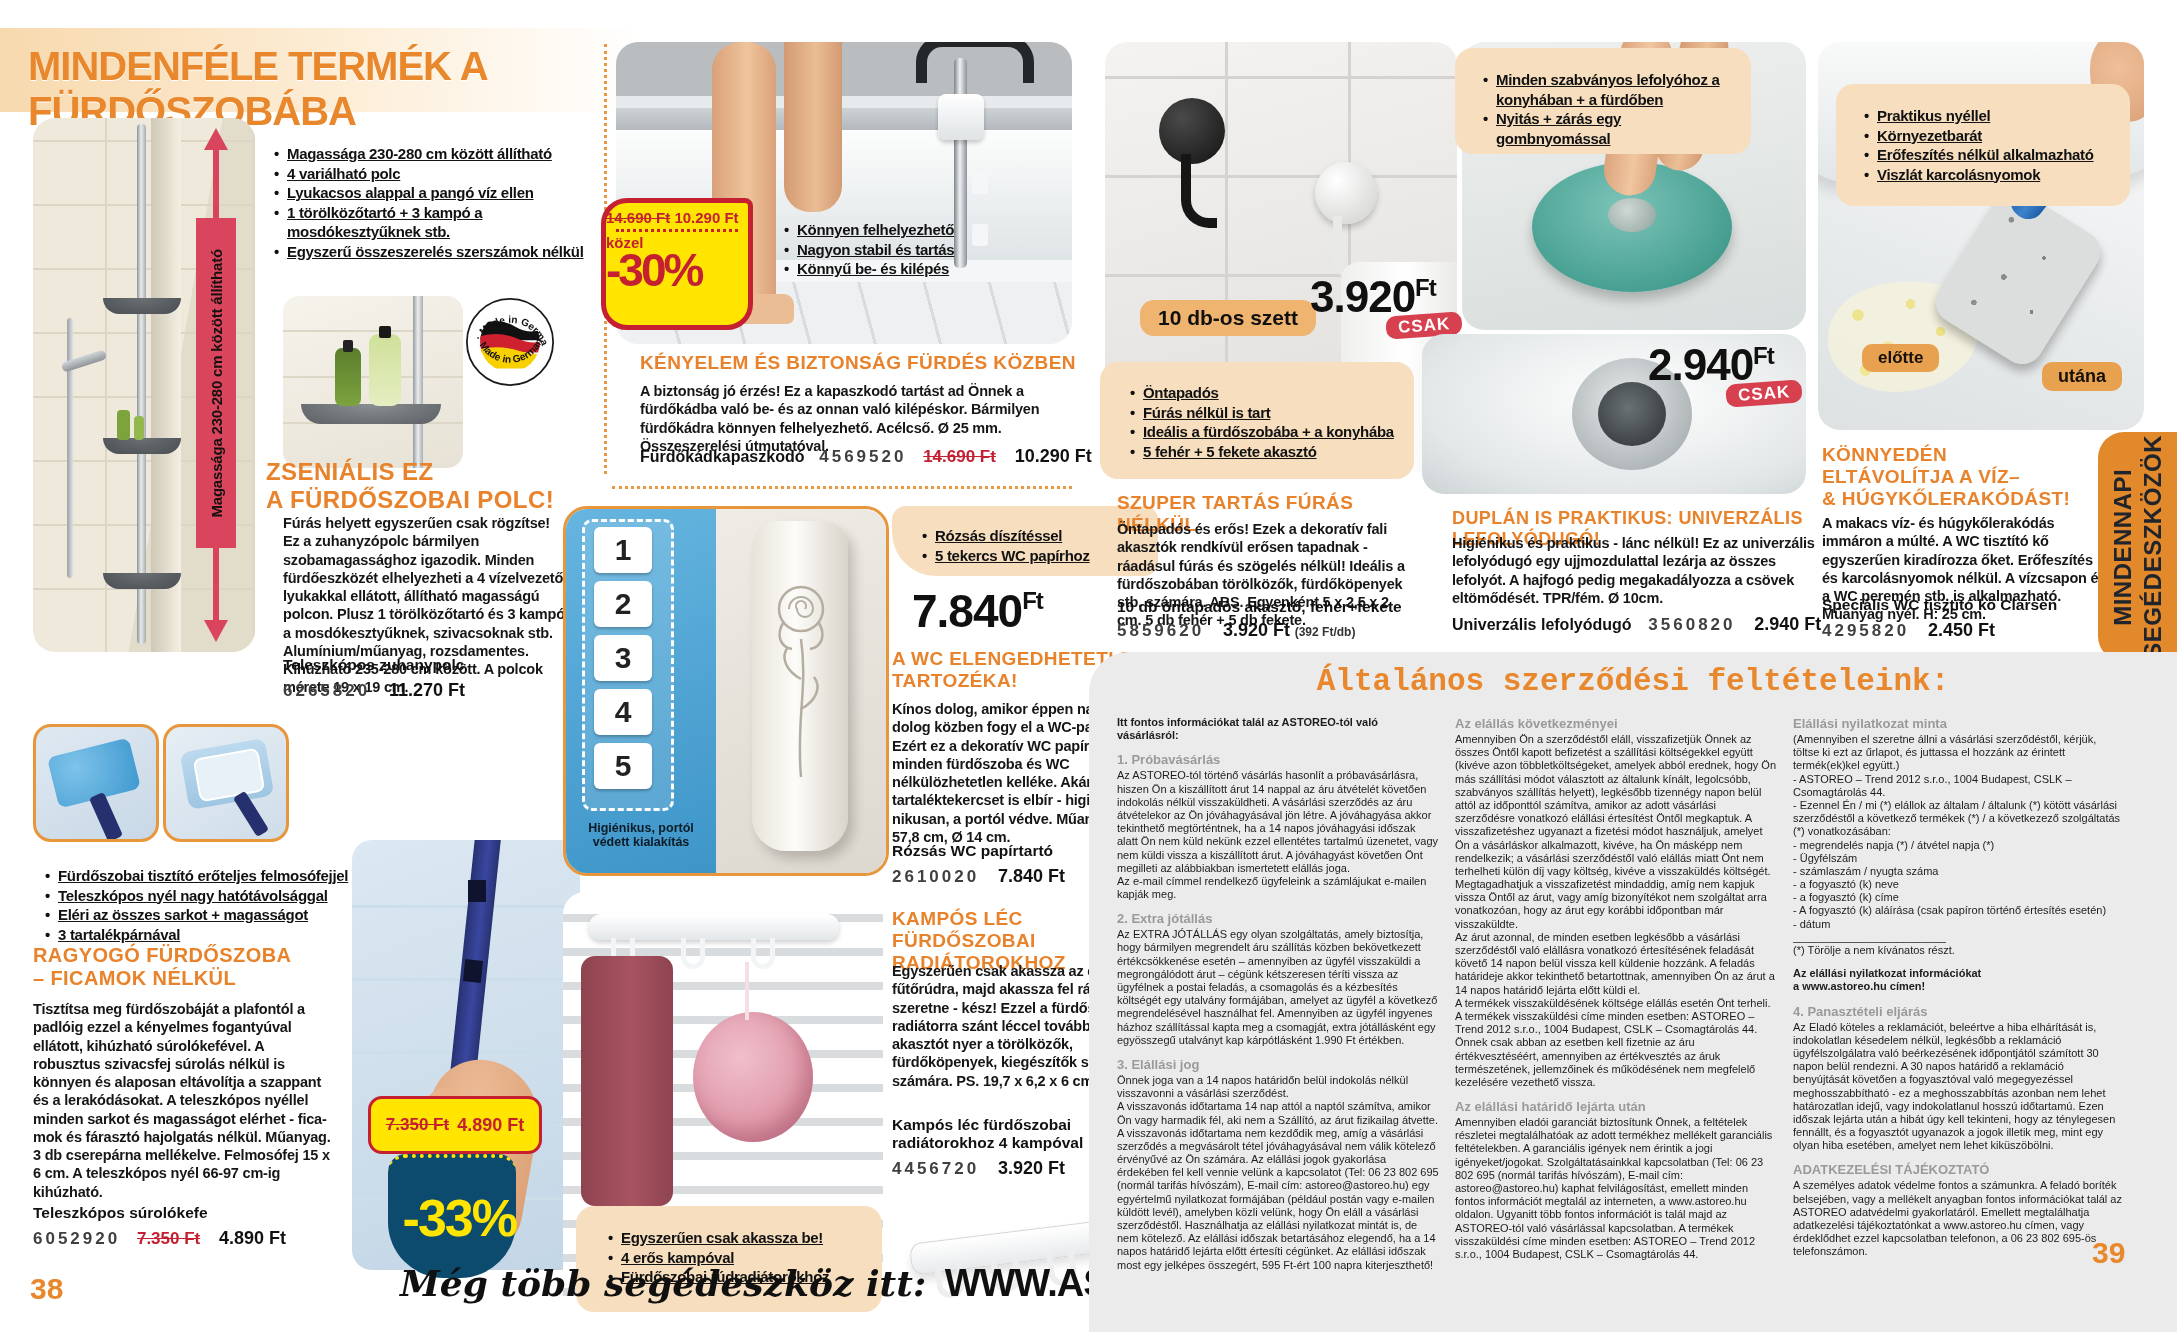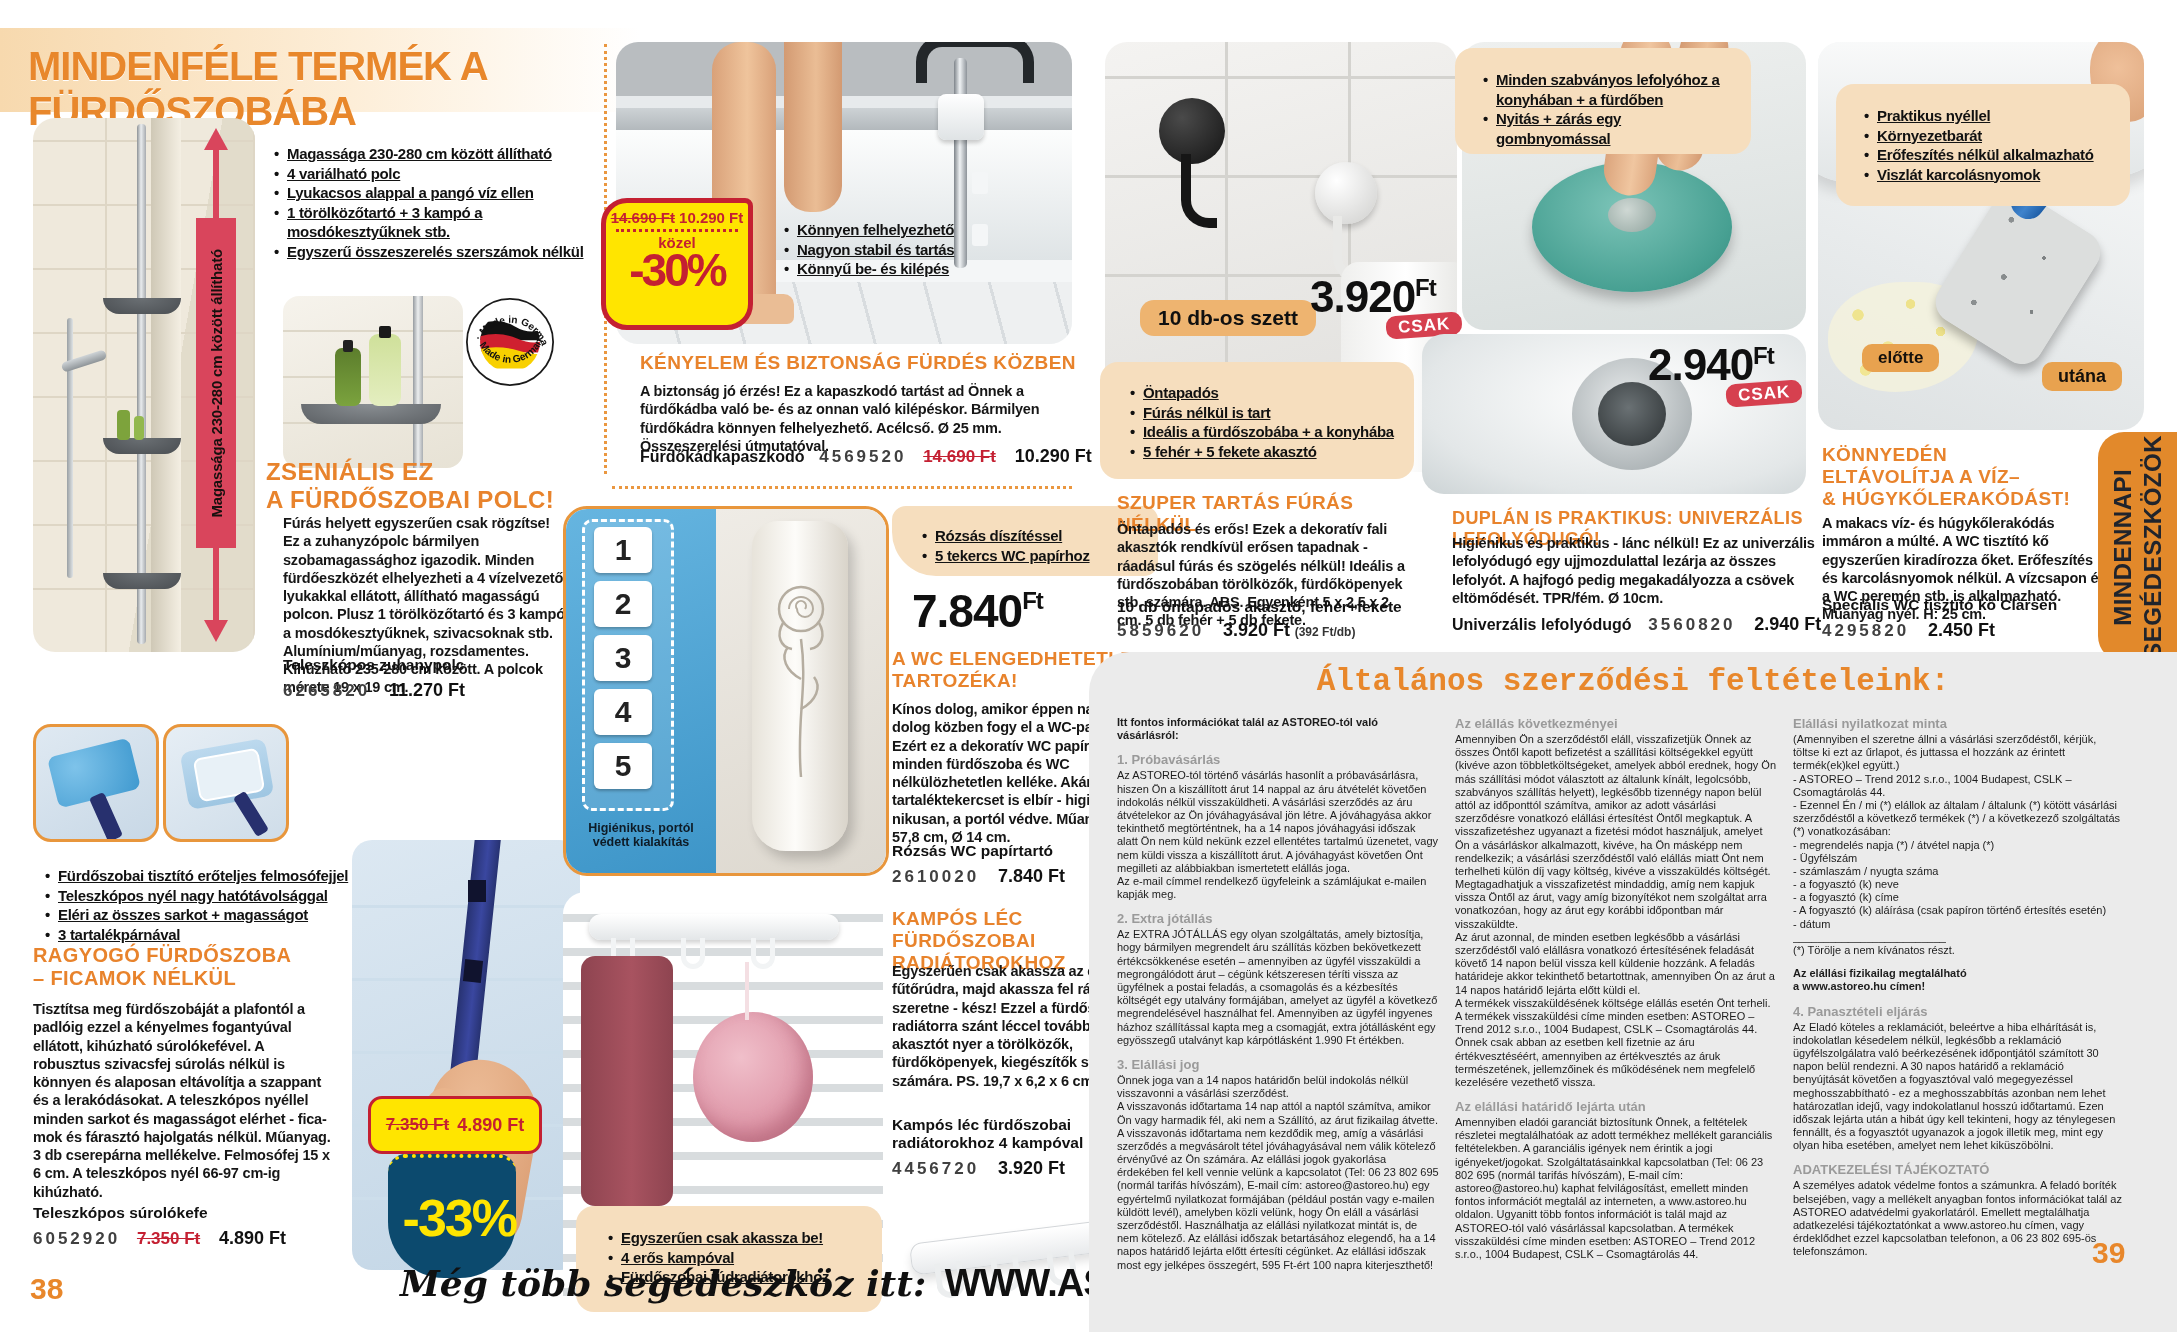--- a/index.html
+++ b/index.html
@@ -14,21 +14,21 @@
   .prow{font-size:17px;font-weight:600;color:#222;}
   .prow .sku{letter-spacing:3px;color:#404040;}
   .prow .price{font-weight:800;color:#111;margin-left:14px;font-size:18px;}
   .prow .old{ text-decoration:line-through;color:#c42032;font-weight:800;margin-left:12px;}
   .prow .unit{font-size:12px;font-weight:600;color:#333;}
   ul.blt{list-style:none;margin:12px;padding:0;text-decoration:underline;}
   ul.blt li{position:relative;padding-left:13px;font-size:15px;font-weight:800;
             letter-spacing:-.3px;line-height:1.3;color:#111;}
   ul.blt li::before{content:"•";position:absolute;left:0;top:0;color:#111;}
   .peachbox{background:#f6debe;border-radius:16px;}
-  .badge-yellow{background:#ffe500;border:5px solid #c42032;border-radius:30px;text-align:center;}
+  .badge-yellow{background:#ffe500;border:5px solid #c42032;border-radius:30px;}
   .strike-red{text-decoration:line-through;}
   .csak{background:#d6404f;color:#fff;font-weight:800;font-size:17px;padding:2px 12px;
         border-radius:10px;letter-spacing:1px;}
   .bigprice{font-weight:800;color:#101010;letter-spacing:-1px;}
   .legal-h{color:#9a9a9a;font-weight:800;font-size:13px;margin:10px 0 2px 0;}
   .legal-p{font-size:11px;line-height:1.2;color:#1c1c1c;margin:0;white-space:pre-line;font-weight:500;}
   .orangedot-v{border-left:3px dotted #ea9740;}
   .orangedot-h{border-top:3px dotted #ea9740;}
   .numbox{width:58px;height:46px;background:#fff;border-radius:6px;display:flex;align-items:center;
           justify-content:center;font-size:30px;font-weight:800;color:#222;box-shadow:0 2px 3px rgba(0,0,0,.25);}
@@ -540,21 +540,21 @@
 - Ezennel Én / mi (*) elállok az általam / általunk (*) kötött vásárlási szerződéstől a következő termékek (*) / a következező szolgáltatás (*) vonatkozásában:
 - megrendelés napja (*) / átvétel napja (*)
 - Ügyfélszám
 - számlaszám / nyugta száma
 - a fogyasztó (k) neve
 - a fogyasztó (k) címe
 - A fogyasztó (k) aláírása (csak papíron történő értesítés esetén)
 - dátum
 _________________________
 (*) Törölje a nem kívánatos részt.</p>
-      <p class="legal-p" style="margin-top:10px;font-weight:700;">Az elállási fizikailag megtalálható
+      <p class="legal-p" style="margin-top:10px;font-weight:700;">Az elállási nyilatkozat információkat
 a www.astoreo.hu címen!</p>
       <div class="legal-h">4. Panasztételi eljárás</div>
       <p class="legal-p">Az Eladó köteles a reklamációt, beleértve a hiba elhárítását is, indokolatlan késedelem nélkül, legkésőbb a reklamáció ügyfélszolgálatra való beérkezésének időpontjától számított 30 napon belül rendezni. A 30 napos határidő a reklamáció benyújtását követően a fogyasztóval való megegyezéssel meghosszabbítható - ez a meghosszabbítás azonban nem lehet határozatlan idejű, vagy indokolatlanul hosszú időtartamú. Ezen időszak lejárta után a hibát úgy kell tekinteni, hogy az ténylegesen fennállt, és a fogyasztót ugyanazok a jogok illetik meg, mint egy olyan hiba esetében, amelyet nem lehet kiküszöbölni.</p>
       <div class="legal-h">ADATKEZELÉSI TÁJÉKOZTATÓ</div>
       <p class="legal-p">A személyes adatok védelme fontos a számunkra. A feladó boríték belsejében, vagy a mellékelt anyagban fontos információkat talál az ASTOREO adatvédelmi gyakorlatáról. Emellett megtalálhatja adatkezelési tájékoztatónkat a www.astoreo.hu címen, vagy érdeklődhet ezzel kapcsolatban telefonon, a 06 23 802 695-ös telefonszámon.</p>
     </div>
   </div>
 
   <div class="abs" style="left:2092px;top:1236px;font-size:30px;font-weight:800;color:#e8872b;">39</div>
 

